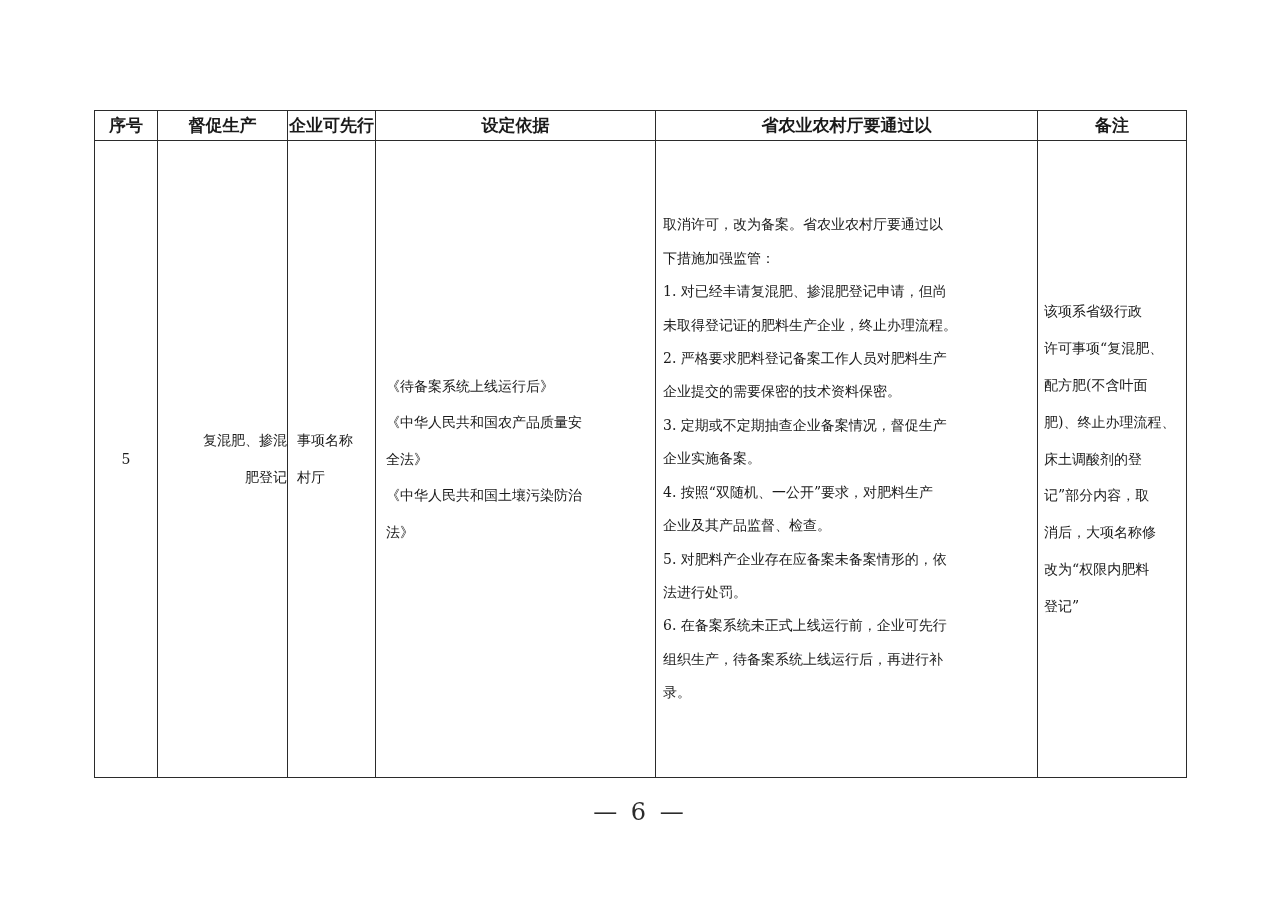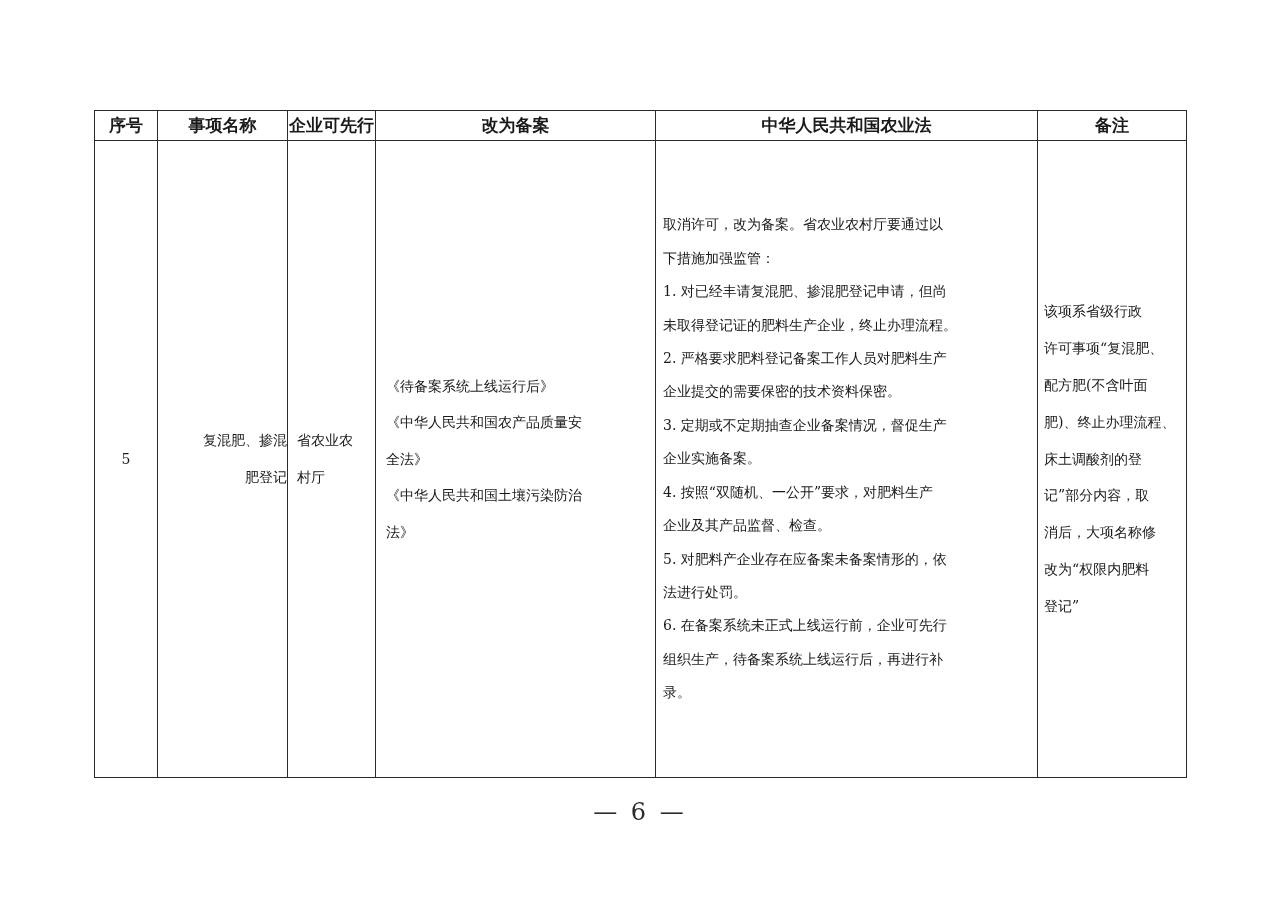--- a/index.html
+++ b/index.html
@@ -89,33 +89,33 @@
       <col style="width:63px">
       <col style="width:130px">
       <col style="width:88px">
       <col style="width:280px">
       <col style="width:382px">
       <col style="width:149px">
     </colgroup>
     <thead>
       <tr>
         <th>序号</th>
-        <th>事项名称</th>
+        <th>督促生产</th>
         <th>企业可先行</th>
-        <th>改为备案</th>
-        <th>中华人民共和国农业法</th>
+        <th>设定依据</th>
+        <th>省农业农村厅要通过以</th>
         <th>备注</th>
       </tr>
     </thead>
     <tbody>
       <tr>
         <td class="cell-seq">5</td>
         <td class="cell-name">复混肥、掺混
 肥登记</td>
-        <td class="cell-dept">省农业农
+        <td class="cell-dept">事项名称
 村厅</td>
         <td class="cell-basis">《待备案系统上线运行后》
 《中华人民共和国农产品质量安
 全法》
 《中华人民共和国土壤污染防治
 法》</td>
         <td class="cell-measures">取消许可，改为备案。省农业农村厅要通过以
 下措施加强监管：
 1. 对已经丰请复混肥、掺混肥登记申请，但尚
 未取得登记证的肥料生产企业，终止办理流程。

